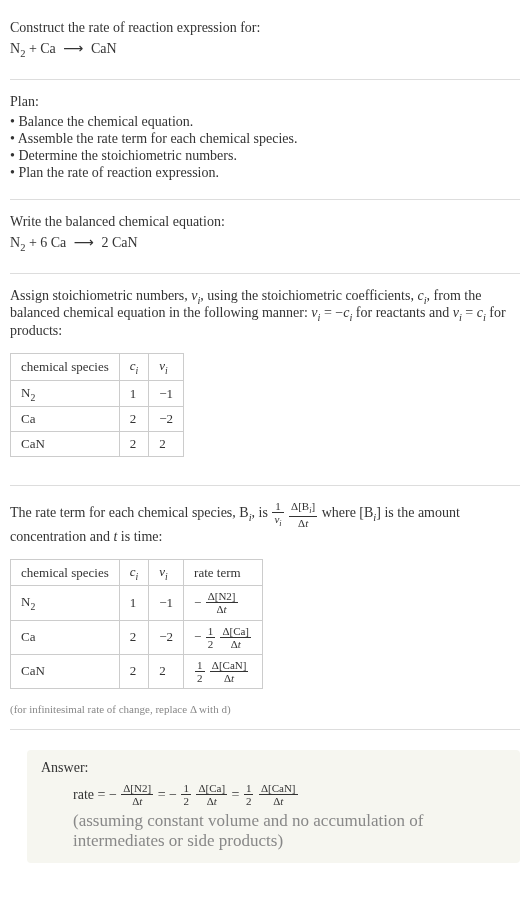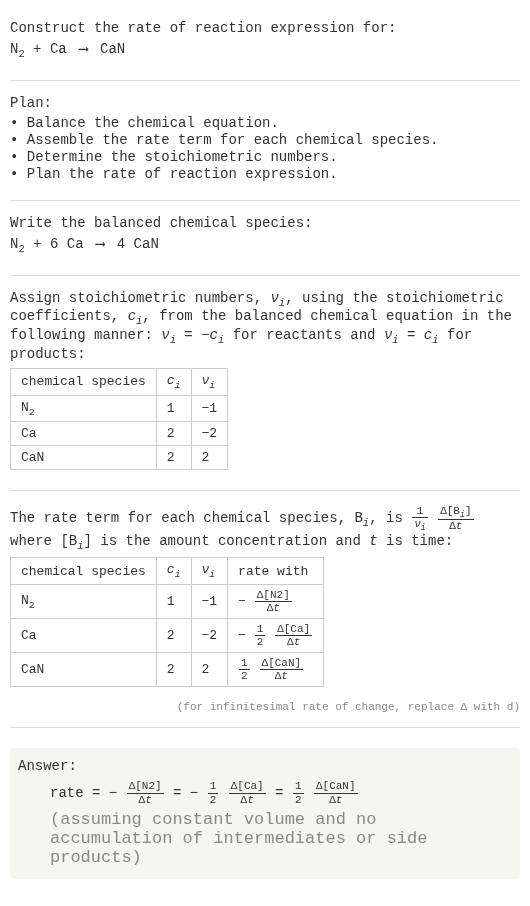--- a/index.html
+++ b/index.html
@@ -7,42 +7,41 @@
     padding: 12px 10px;
     font-family: Georgia, 'Times New Roman', serif;
     font-size: 14px;
     color: #333;
     background: #fff;
     width: 530px;
     box-sizing: border-box;
   }
   .section {
     padding: 8px 0;
-    font-family: Liberation Mono, monospace;
   }
   hr.divider {
     border: none;
     border-top: 1px solid #ddd;
     margin: 6px 0;
   }
   .heading {
     font-size: 14px;
     margin-bottom: 4px;
   }
   .eq {
     font-size: 14px;
     margin: 2px 0 6px 0;
   }
   .sub { vertical-align: sub; font-size: 0.75em; }
   .ital { font-style: italic; }
   .bullets { margin: 4px 0; }
   .bullets div { margin: 1px 0; }
   table.tbl {
     border-collapse: collapse;
-    margin: 6px 0;
+    margin: 14px 0;
     border-radius: 20px;
   }
   table.tbl th, table.tbl td {
     border: 1px solid #ccc;
     padding: 4px 10px;
     font-size: 13px;
     text-align: left;
     font-weight: normal;
   }
   table.tbl th { background: #fff; }
@@ -55,27 +54,27 @@
     line-height: 1.1;
     margin: 0 1px;
   }
   .frac .num { display: block; padding: 0 2px; }
   .frac .den { display: block; border-top: 1px solid #333; padding: 0 2px; }
   .inline-mid { vertical-align: middle; }
   .note {
     font-size: 11px;
     color: #888;
     margin-top: 14px;
-    text-align: right;
   }
   .answer-box {
     background: #f6f6f0;
     border-radius: 4px;
-    padding: 10px 14px 12px 8px;
+    padding: 10px 14px 12px 14px;
     margin-top: 6px;
+    margin-left: 17px;
   }
   .answer-label {
     font-size: 14px;
     margin-bottom: 6px;
   }
   .answer-rate {
     margin-left: 32px;
     margin-bottom: 4px;
   }
   .answer-note {
@@ -106,23 +105,23 @@
     <div>• Balance the chemical equation.</div>
     <div>• Assemble the rate term for each chemical species.</div>
     <div>• Determine the stoichiometric numbers.</div>
     <div>• Plan the rate of reaction expression.</div>
   </div>
 </div>
 
 <hr class="divider">
 
 <div class="section">
-  <div class="heading">Write the balanced chemical species:</div>
+  <div class="heading">Write the balanced chemical equation:</div>
   <div class="eq">
-    <span>N</span><span class="sub">2</span><span> + 6 Ca </span><span class="arrow">⟶</span><span> 4 CaN</span>
+    <span>N</span><span class="sub">2</span><span> + 6 Ca </span><span class="arrow">⟶</span><span> 2 CaN</span>
   </div>
 </div>
 
 <hr class="divider">
 
 <div class="section">
   <div>
     <span>Assign stoichiometric numbers, </span><span class="ital">ν</span><span class="sub ital">i</span><span>, using the stoichiometric coefficients, </span><span class="ital">c</span><span class="sub ital">i</span><span>, from the balanced chemical equation in the following manner: </span><span class="ital">ν</span><span class="sub ital">i</span><span> = −</span><span class="ital">c</span><span class="sub ital">i</span><span> for reactants and </span><span class="ital">ν</span><span class="sub ital">i</span><span> = </span><span class="ital">c</span><span class="sub ital">i</span><span> for products:</span>
   </div>
 
@@ -167,21 +166,21 @@
     </span>
     <span> where [B</span><span class="sub ital">i</span><span>] is the amount concentration and </span><span class="ital">t</span><span> is time:</span>
   </div>
 
   <table class="tbl">
     <tbody>
         <tr>
       <th>chemical species</th>
       <th class="center"><span class="ital">c</span><span class="sub ital">i</span></th>
       <th class="center"><span class="ital">ν</span><span class="sub ital">i</span></th>
-      <th>rate with</th>
+      <th>rate term</th>
     </tr>
     <tr>
       <td><span>N</span><span class="sub">2</span></td>
       <td class="center">1</td>
       <td class="center">−1</td>
       <td>
         <span class="rate-term">
           <span class="inline-mid">−</span>
           <span class="frac inline-mid">
             <span class="num">Δ[N2]</span>

